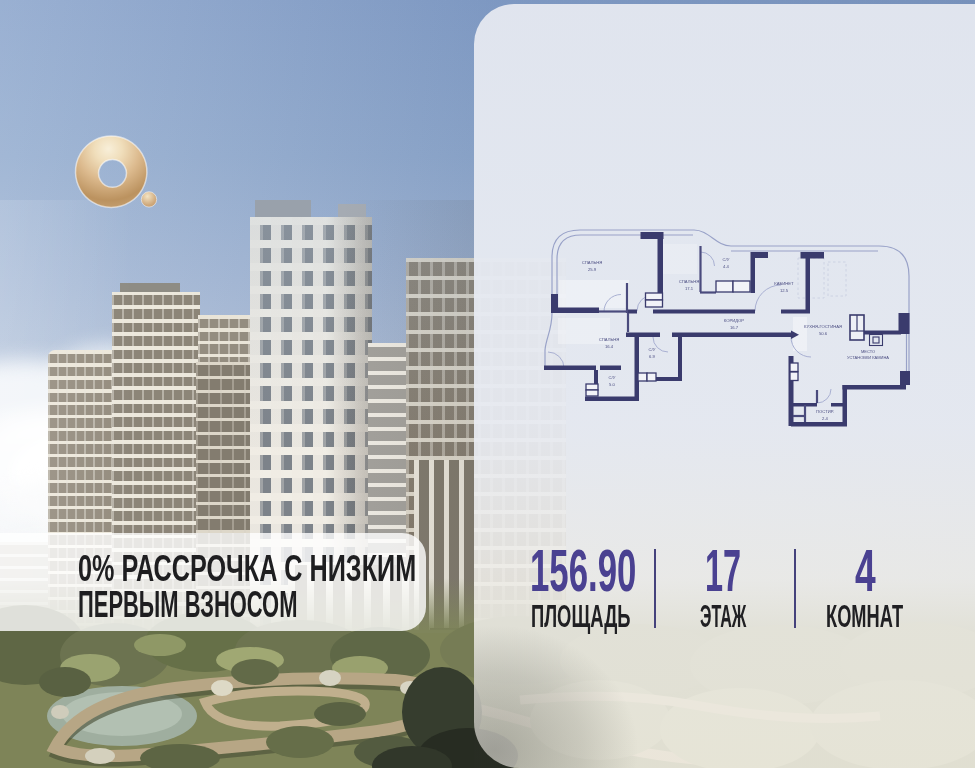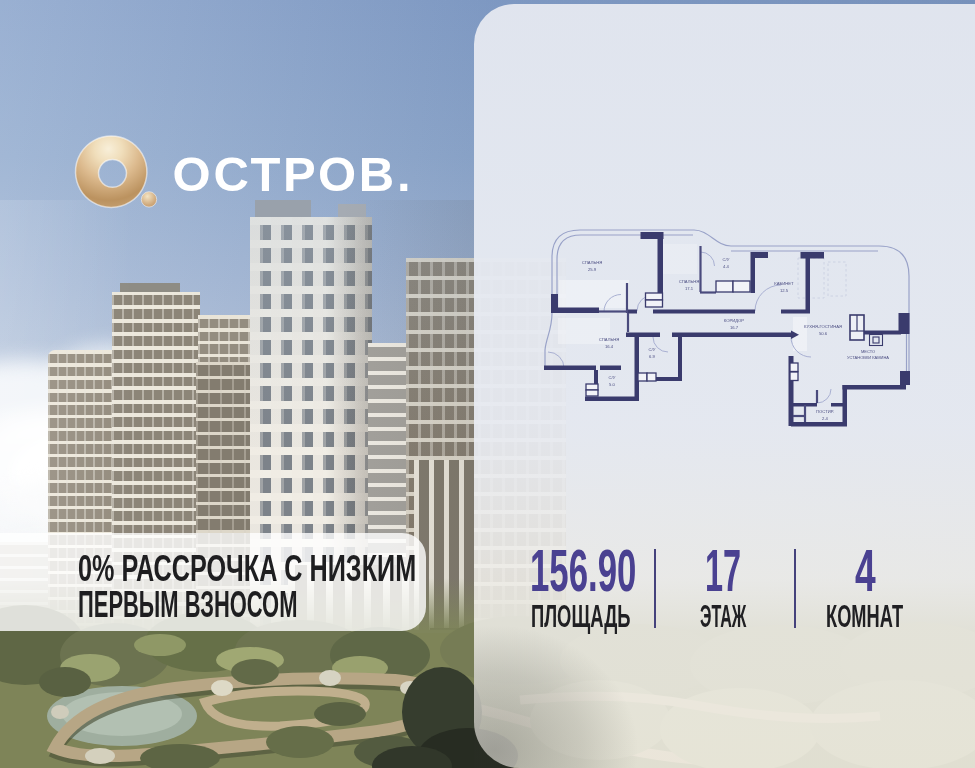--- a/index.html
+++ b/index.html
@@ -173,21 +173,20 @@
       <radialGradient id="gold2" cx="40%" cy="30%" r="80%">
         <stop offset="0%" stop-color="#f3e4c4"></stop>
         <stop offset="70%" stop-color="#cfa97c"></stop>
         <stop offset="100%" stop-color="#c29c70"></stop>
       </radialGradient>
     </defs>
     <path fill="url(#gold)" fill-rule="evenodd" stroke="rgba(255,255,255,.55)" stroke-width="1.5" d="M111.2,136 a35.7,35.7 0 1,0 0.01,0 Z M112.5,159.5 a13.9,13.9 0 1,1 -0.01,0 Z"></path>
     <circle cx="149" cy="199.4" r="7.7" fill="url(#gold2)" stroke="rgba(255,255,255,.5)" stroke-width="1"></circle>
   </svg>
   </div>
-  <div class="abs logo-text">ОСТРОВ.</div>
   <div class="abs panel"></div>
   <div id="plan">
   <svg class="abs" style="left:540px;top:215px" width="380" height="245" viewBox="540 215 380 245">
     <g fill="none" stroke="#99a2c8" stroke-width="1.2">
       <path d="M552,313 L552,257 Q552,230 580,230 L694,230 C709,230 716,246 731,246 L879,246 Q909,246 909,276 L909,384"></path>
       <path d="M557,313 L557,259 Q557,235 581,235 L693,235"></path>
       <path d="M731,251 L878,251"></path>
       <path d="M552,313 C552,330 546,338 545,350 L545,366"></path>
       <path d="M906.5,334 L906.5,371"></path>
     </g>

